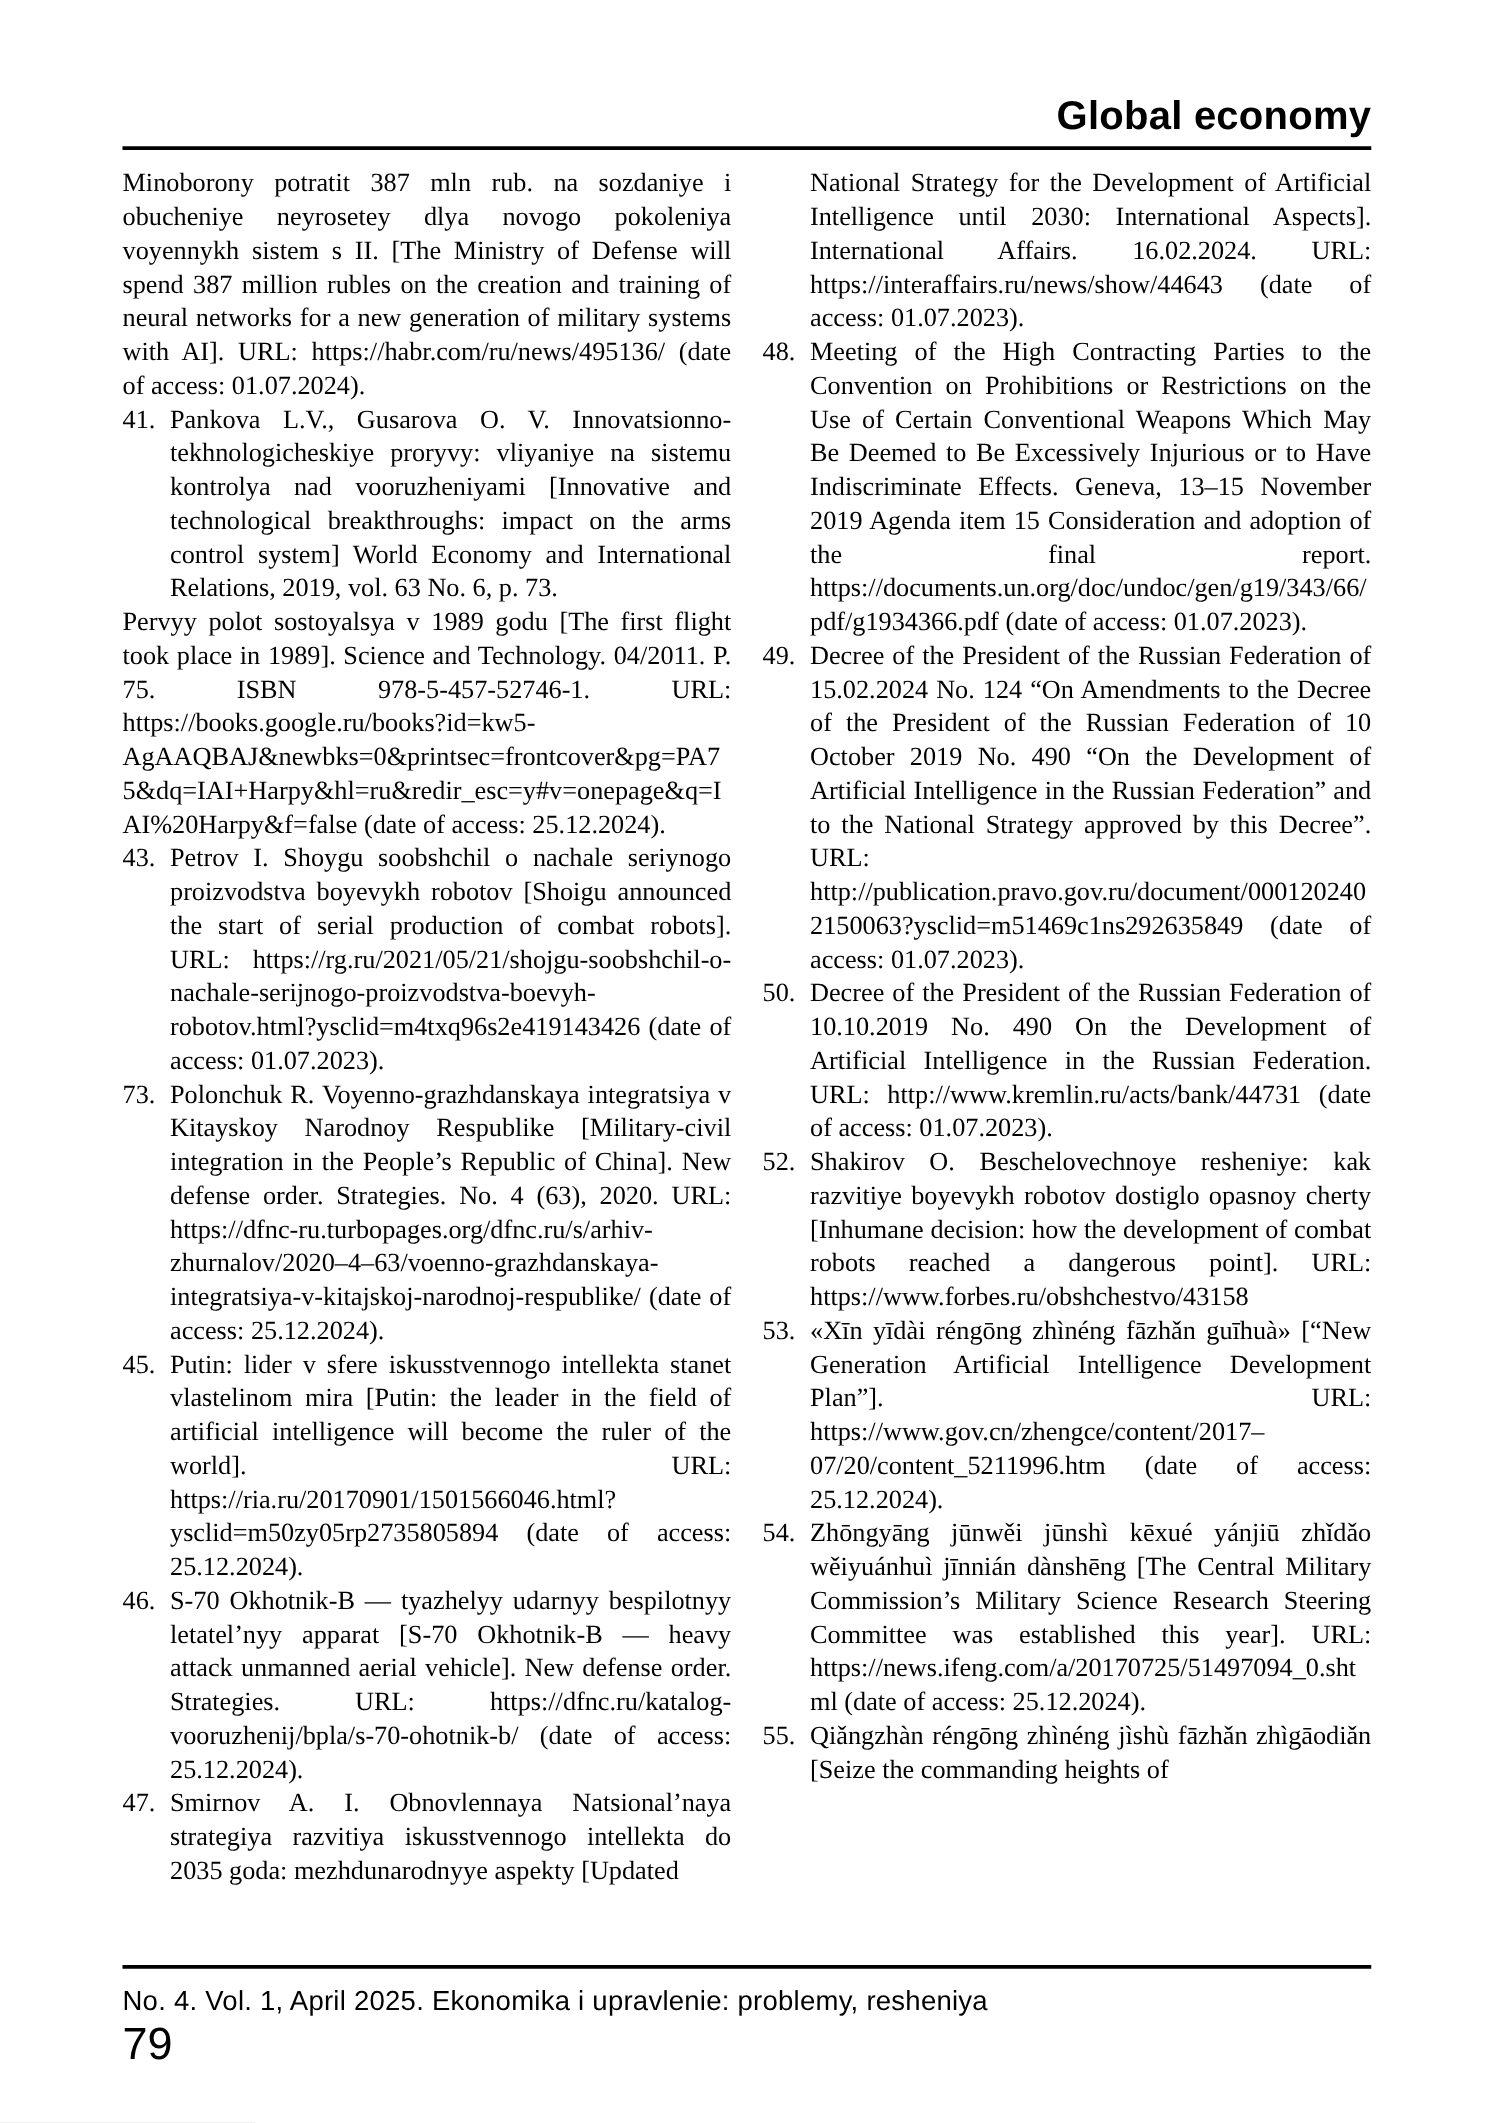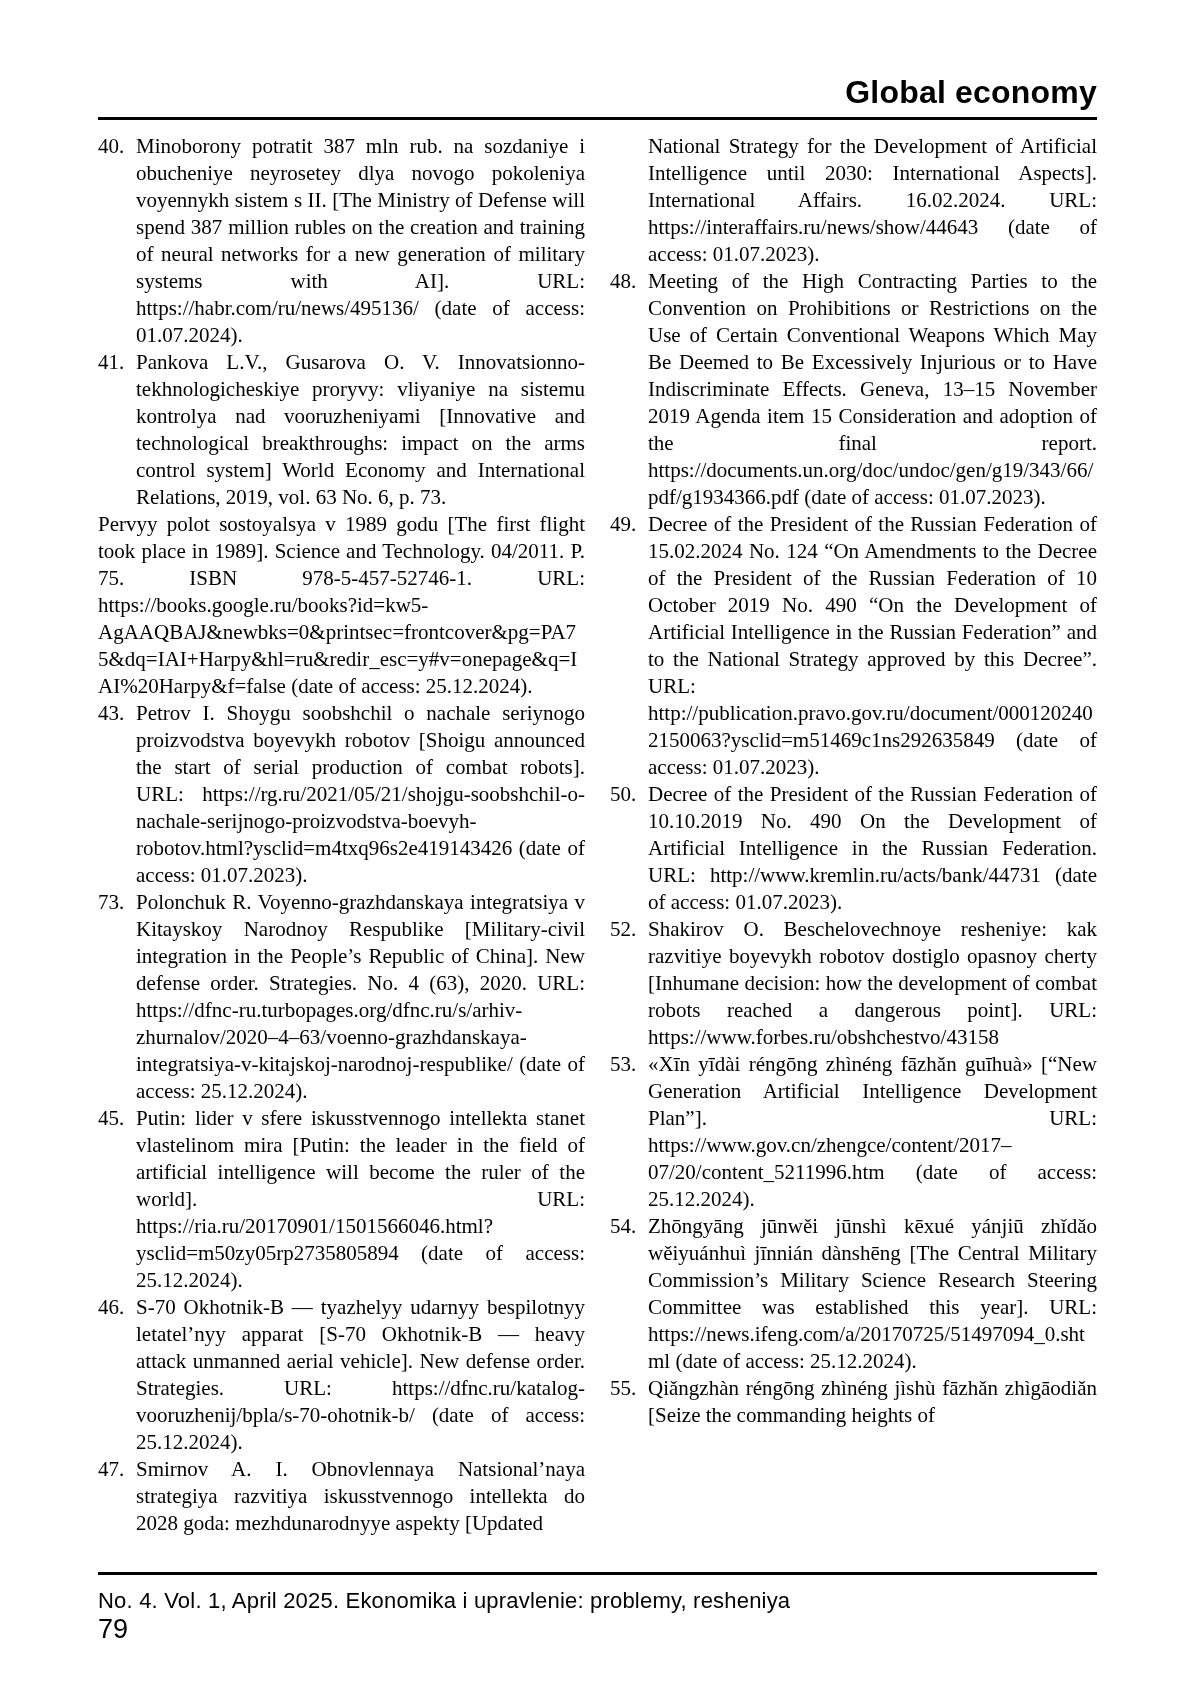--- a/index.html
+++ b/index.html
@@ -67,35 +67,34 @@
     top: 1588px;
     left: 98px;
     width: 999px;
     display: flex;
     justify-content: space-between;
     align-items: baseline;
     font-family: "Liberation Sans", sans-serif;
     flex-direction: column;
   }
   .footer-journal { font-size: 22px; letter-spacing: 0.2px; }
-  .footer-page { font-size: 27px; }
+  .footer-page { font-size: 36px; }
 </style>
 </head>
 <body>
 
 <div class="page">
 
   <div class="page-header">Global economy</div>
   <div class="top-rule"></div>
 
   <div class="columns">
 
     <div class="col">
       <div class="ref">
-        <span class="ref-num">40.</span>
         <div class="ref-text">Minoborony potratit 387 mln rub. na sozdaniye i obucheniye neyrosetey dlya novogo pokoleniya voyennykh sistem s II. [The Ministry of Defense will spend 387 million rubles on the creation and training of neural networks for a new generation of military systems with AI]. URL: https://habr.com/ru/news/495136/ (date of access: 01.07.2024).</div>
       </div>
       <div class="ref">
         <span class="ref-num">41.</span>
         <div class="ref-text">Pankova L.V., Gusarova O. V. Innovatsionno-tekhnologicheskiye proryvy: vliyaniye na sistemu kontrolya nad vooruzheniyami [Innovative and technological breakthroughs: impact on the arms control system] World Economy and International Relations, 2019, vol. 63 No. 6, p. 73.</div>
       </div>
       <div class="ref">
         <div class="ref-text">Pervyy polot sostoyalsya v 1989 godu [The first flight took place in 1989]. Science and Technology. 04/2011. P. 75. ISBN 978-5-457-52746-1. URL: https://books.google.ru/books?id=kw5-AgAAQBAJ&amp;newbks=0&amp;printsec=frontcover&amp;pg=PA75&amp;dq=IAI+Harpy&amp;hl=ru&amp;redir_esc=y#v=onepage&amp;q=IAI%20Harpy&amp;f=false (date of access: 25.12.2024).</div>
       </div>
       <div class="ref">
@@ -109,21 +108,21 @@
       <div class="ref">
         <span class="ref-num">45.</span>
         <div class="ref-text">Putin: lider v sfere iskusstvennogo intellekta stanet vlastelinom mira [Putin: the leader in the field of artificial intelligence will become the ruler of the world]. URL: https://ria.ru/20170901/1501566046.html?ysclid=m50zy05rp2735805894 (date of access: 25.12.2024).</div>
       </div>
       <div class="ref">
         <span class="ref-num">46.</span>
         <div class="ref-text">S-70 Okhotnik-B — tyazhelyy udarnyy bespilotnyy letatel’nyy apparat [S-70 Okhotnik-B — heavy attack unmanned aerial vehicle]. New defense order. Strategies. URL: https://dfnc.ru/katalog-vooruzhenij/bpla/s-70-ohotnik-b/ (date of access: 25.12.2024).</div>
       </div>
       <div class="ref">
         <span class="ref-num">47.</span>
-        <div class="ref-text">Smirnov A. I. Obnovlennaya Natsional’naya strategiya razvitiya iskusstvennogo intellekta do 2028 goda: mezhdunarodnyye aspekty [Updated</div>
+        <div class="ref-text">Smirnov A. I. Obnovlennaya Natsional’naya strategiya razvitiya iskusstvennogo intellekta do 2035 goda: mezhdunarodnyye aspekty [Updated</div>
       </div>
     </div>
 
     <div class="col">
       <div class="ref">
         <span class="ref-num"></span>
         <div class="ref-text">National Strategy for the Development of Artificial Intelligence until 2030: International Aspects]. International Affairs. 16.02.2024. URL: https://interaffairs.ru/news/show/44643 (date of access: 01.07.2023).</div>
       </div>
       <div class="ref">
         <span class="ref-num">48.</span>

